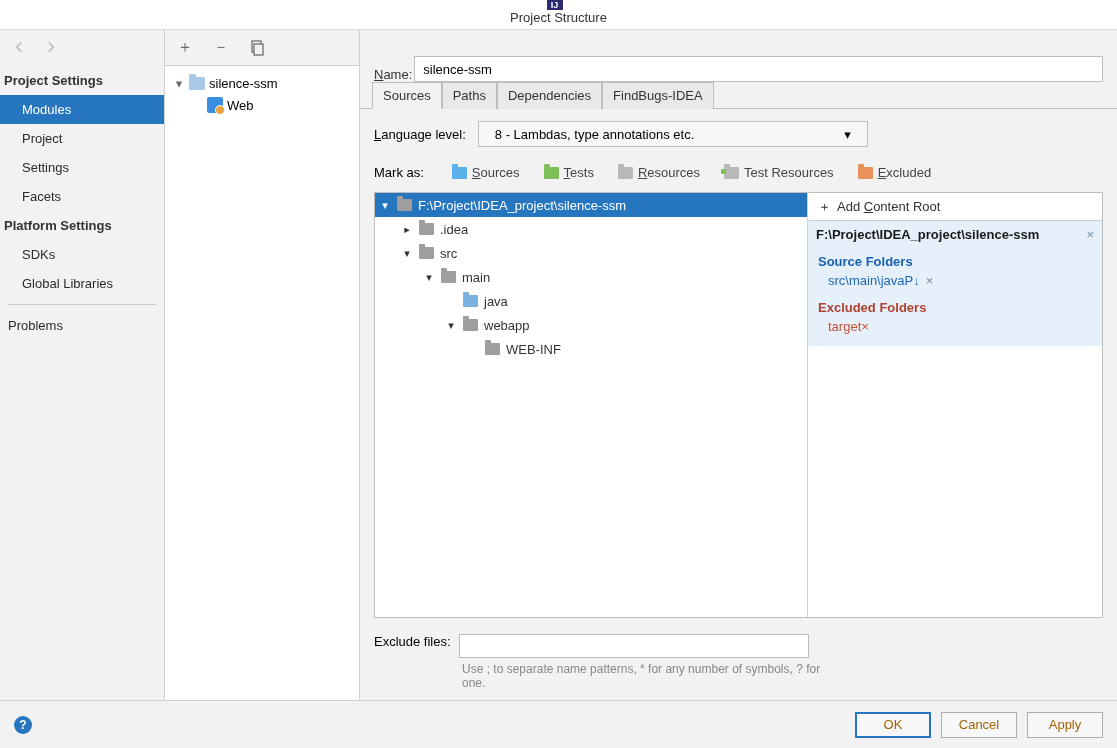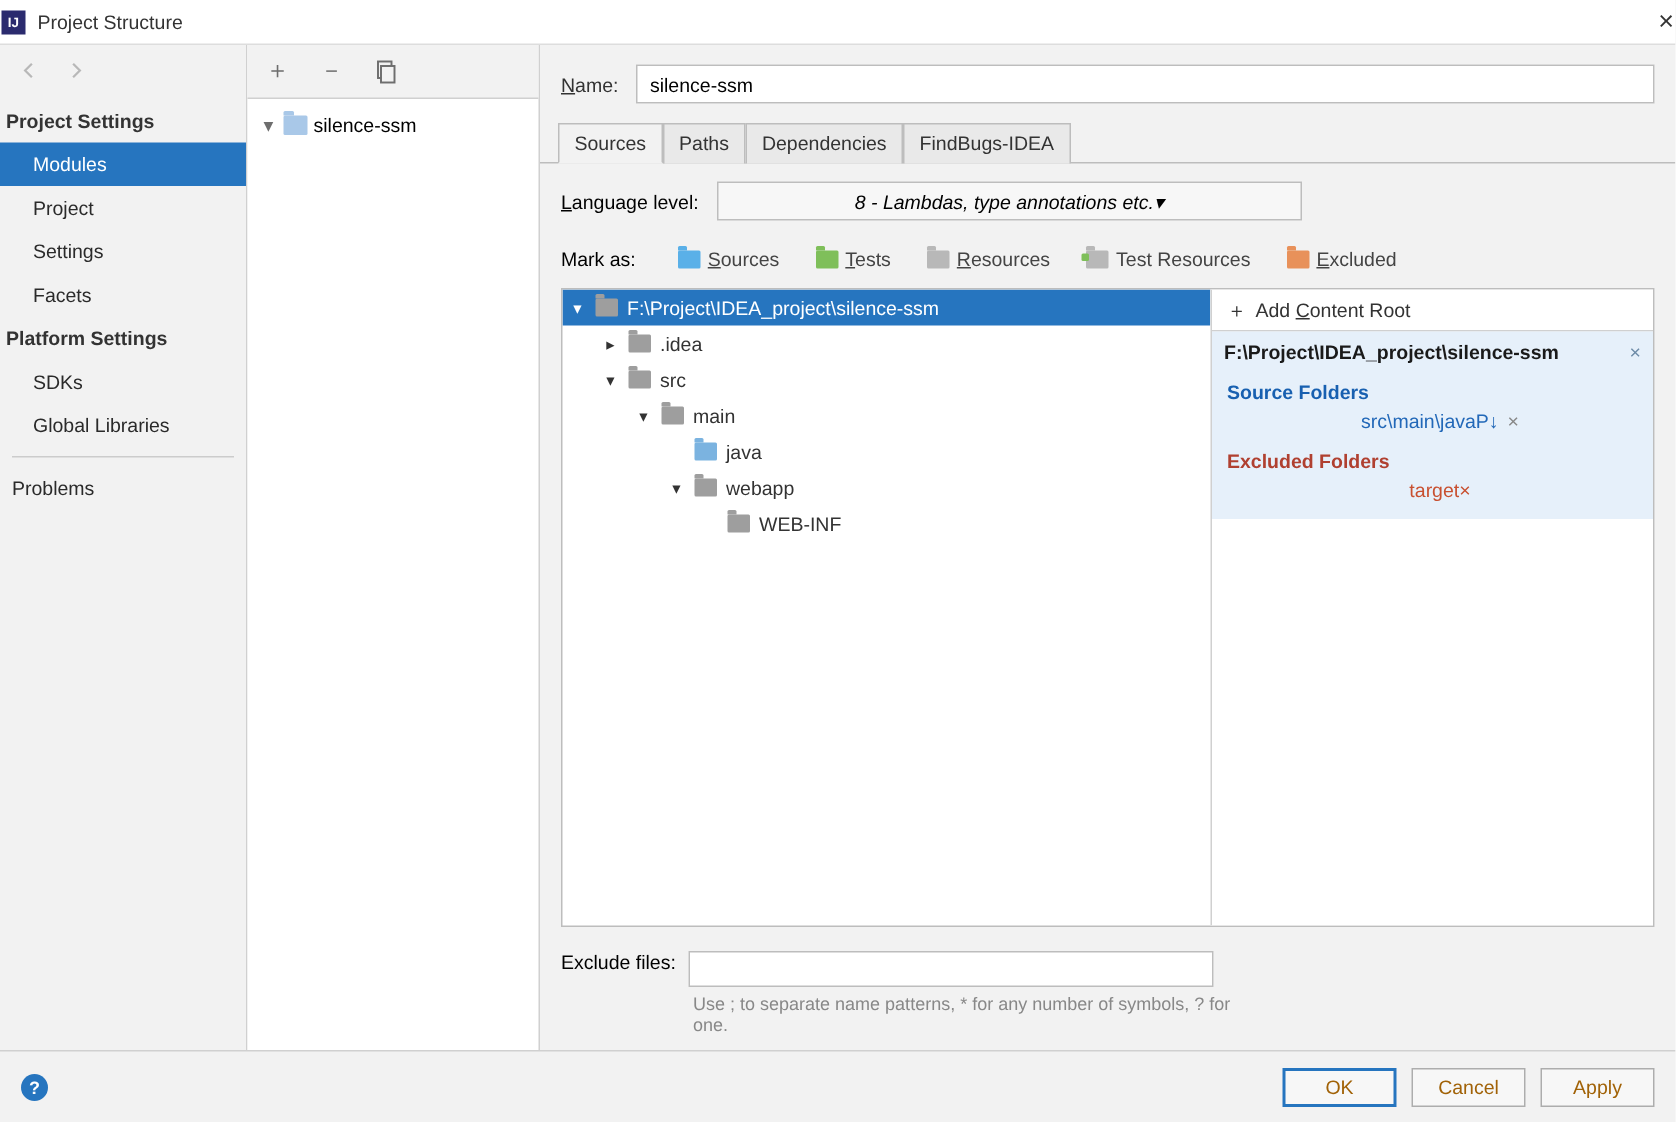--- a/index.html
+++ b/index.html
@@ -1,18 +1,18 @@
 <!DOCTYPE html>
 <html><head>
 <meta charset="utf-8">
 <style>
 * { box-sizing: border-box; margin: 0; padding: 0; font-family: "Segoe UI", Tahoma, sans-serif; font-size: 13px; }
 body { width: 1117px; height: 748px; background: #fff; display: flex; flex-direction: column; overflow: hidden; }
 
-.titlebar { height: 30px; display: flex; align-items: center; padding: 0 1px; border-bottom: 1px solid #ddd; }
+.titlebar { height: 30px; display: flex; align-items: center; padding: 0 28px; border-bottom: 1px solid #ddd; flex-direction: column; }
 .titlebar .app-icon { width: 16px; height: 16px; background: #2b2b6e; color: #fff; display: flex; align-items: center; justify-content: center; font-size: 9px; font-weight: bold; margin-right: 8px; }
 .titlebar .title { flex: 1; color: #333; }
 .titlebar .close { font-size: 18px; color: #333; cursor: pointer; }
 
 .main { flex: 1; display: flex; overflow: hidden; }
 
 .left-panel { width: 165px; background: #f2f2f2; border-right: 1px solid #d0d0d0; display: flex; flex-direction: column; }
 .nav-arrows { height: 36px; display: flex; align-items: center; padding: 0 10px; gap: 14px; }
 .nav-arrows svg { width: 18px; height: 18px; }
 .section-header { padding: 7px 8px 7px 4px; color: #333; font-weight: bold; font-size: 13px; }
@@ -26,33 +26,33 @@
 .module-tree { flex: 1; padding: 6px 4px; }
 .mtree-row { display: flex; align-items: center; height: 22px; gap: 4px; padding-left: 4px; cursor: pointer; }
 .mtree-row .chev { width: 12px; display: flex; justify-content: center; color: #6e6e6e; }
 .mtree-row.indent { padding-left: 38px; }
 .folder-blue { width: 16px; height: 13px; background: #a9c8e8; border-radius: 1px; position: relative; }
 .folder-blue::before { content: ""; position: absolute; top: -3px; left: 0; width: 7px; height: 3px; background: #a9c8e8; border-radius: 1px 1px 0 0; }
 .web-icon { width: 16px; height: 16px; background: #3b8de0; border-radius: 2px; position: relative; }
 .web-icon::after { content: ""; position: absolute; right: -2px; bottom: -2px; width: 8px; height: 8px; background: #e8a33b; border-radius: 50%; border: 1px solid #fff; }
 
 .right-panel { flex: 1; display: flex; flex-direction: column; background: #f2f2f2; }
-.name-row { height: 52px; display: flex; align-items: center; padding: 0 14px; gap: 12px; }
+.name-row { height: 52px; display: flex; align-items: flex-end; padding: 0 14px; gap: 2px; }
 .name-row label { color: #333; }
 .name-row label u { text-decoration: underline; }
 .name-row input { flex: 1; height: 26px; border: 1px solid #bdbdbd; padding: 0 8px; background: #fff; }
 
 .tabs { display: flex; border-bottom: 1px solid #bdbdbd; padding-left: 12px; gap: 0; }
 .tab { padding: 5px 10px; border: 1px solid #bdbdbd; border-bottom: none; background: #e9e9e9; color: #333; cursor: pointer; margin-bottom: -1px; }
 .tab.active { background: #f2f2f2; border-bottom: 1px solid #f2f2f2; }
 
 .sources-body { flex: 1; display: flex; flex-direction: column; padding: 12px 14px 10px 14px; gap: 12px; overflow: hidden; }
 .lang-row { display: flex; align-items: center; gap: 12px; }
 .lang-row label u { text-decoration: underline; }
-.lang-select { width: 390px; height: 26px; border: 1px solid #bdbdbd; background: #f7f7f7; display: flex; align-items: center; justify-content: center; padding: 0 16px; cursor: pointer; font-style: italic; }
+.lang-select { width: 390px; height: 26px; border: 1px solid #bdbdbd; background: #f7f7f7; display: flex; align-items: center; justify-content: space-between; padding: 0 16px; cursor: pointer; }
 
 .mark-row { display: flex; align-items: center; gap: 24px; padding-top: 6px; }
 .mark-row .lbl { margin-right: 4px; }
 .mark-chip { display: flex; align-items: center; gap: 5px; cursor: pointer; color: #444; }
 .mark-folder { width: 15px; height: 12px; border-radius: 1px; position: relative; }
 .mark-folder::before { content: ""; position: absolute; top: -3px; left: 0; width: 6px; height: 3px; border-radius: 1px 1px 0 0; background: inherit; }
 .mf-sources { background: #5ab0e8; }
 .mf-tests { background: #7fbf5a; }
 .mf-resources { background: #b8b8b8; }
 .mf-testres { background: #b8b8b8; position: relative; }
@@ -70,21 +70,21 @@
 .blue-folder::before { content: ""; position: absolute; top: -3px; left: 0; width: 6px; height: 3px; background: #7bb3e0; border-radius: 1px 1px 0 0; }
 
 .right-info { width: 295px; border-left: 1px solid #d0d0d0; background: #fff; display: flex; flex-direction: column; }
 .add-root { height: 28px; display: flex; align-items: center; padding: 0 10px; gap: 6px; color: #333; cursor: pointer; border-bottom: 1px solid #d0d0d0; }
 .root-path { background: #e6f0fa; padding: 6px 8px; font-weight: bold; color: #1a1a1a; display: flex; justify-content: space-between; align-items: center; }
 .root-path .x { font-weight: normal; color: #6e8ca8; cursor: pointer; }
 .folders-section { background: #e6f0fa; padding: 6px 10px 10px 10px; }
 .folders-section .fh { font-weight: bold; margin-bottom: 2px; }
 .folders-section .fh.src { color: #1860b0; }
 .folders-section .fh.exc { color: #b04030; margin-top: 10px; }
-.folders-section .fp { display: flex; justify-content: center; align-items: center; padding: 2px 0 2px 10px; }
+.folders-section .fp { display: flex; justify-content: flex-start; align-items: center; padding: 2px 0 2px 10px; }
 .folders-section .fp.src span:first-child { color: #2268b8; }
 .folders-section .fp.exc span:first-child { color: #c85030; }
 .folders-section .pr { color: #888; display: flex; gap: 6px; font-size: 11px; }
 .folders-section .pr span { cursor: pointer; }
 
 .exclude-row { display: flex; align-items: flex-start; gap: 8px; padding-top: 4px; }
 .exclude-row input { width: 350px; height: 24px; border: 1px solid #bdbdbd; padding: 0 6px; }
 .exclude-hint { color: #888; font-size: 12px; padding-left: 88px; padding-top: 4px; max-width: 460px; }
 
 .footer { height: 48px; border-top: 1px solid #d0d0d0; display: flex; align-items: center; padding: 0 14px; background: #f2f2f2; }
@@ -134,20 +134,24 @@
             <rect x="3" y="1" width="9" height="11" fill="none" stroke="#6e6e6e" stroke-width="1.3"></rect>
             <rect x="5" y="4" width="9" height="11" fill="#f2f2f2" stroke="#6e6e6e" stroke-width="1.3"></rect>
           </svg>
         </div>
     </div>
     <div class="module-tree">
       <div class="mtree-row">
         <span class="chev">▾</span>
         <span class="folder-blue"></span>
         <span>silence-ssm</span>
+      </div>
+      <div class="mtree-row indent">
+        <span class="web-icon"></span>
+        <span>Web</span>
       </div>
     </div>
   </div>
 
   <div class="right-panel">
     <div class="name-row">
       <label><u>N</u><span>ame:</span></label>
       <input type="text" value="silence-ssm" style="">
     </div>
     <div class="tabs">

